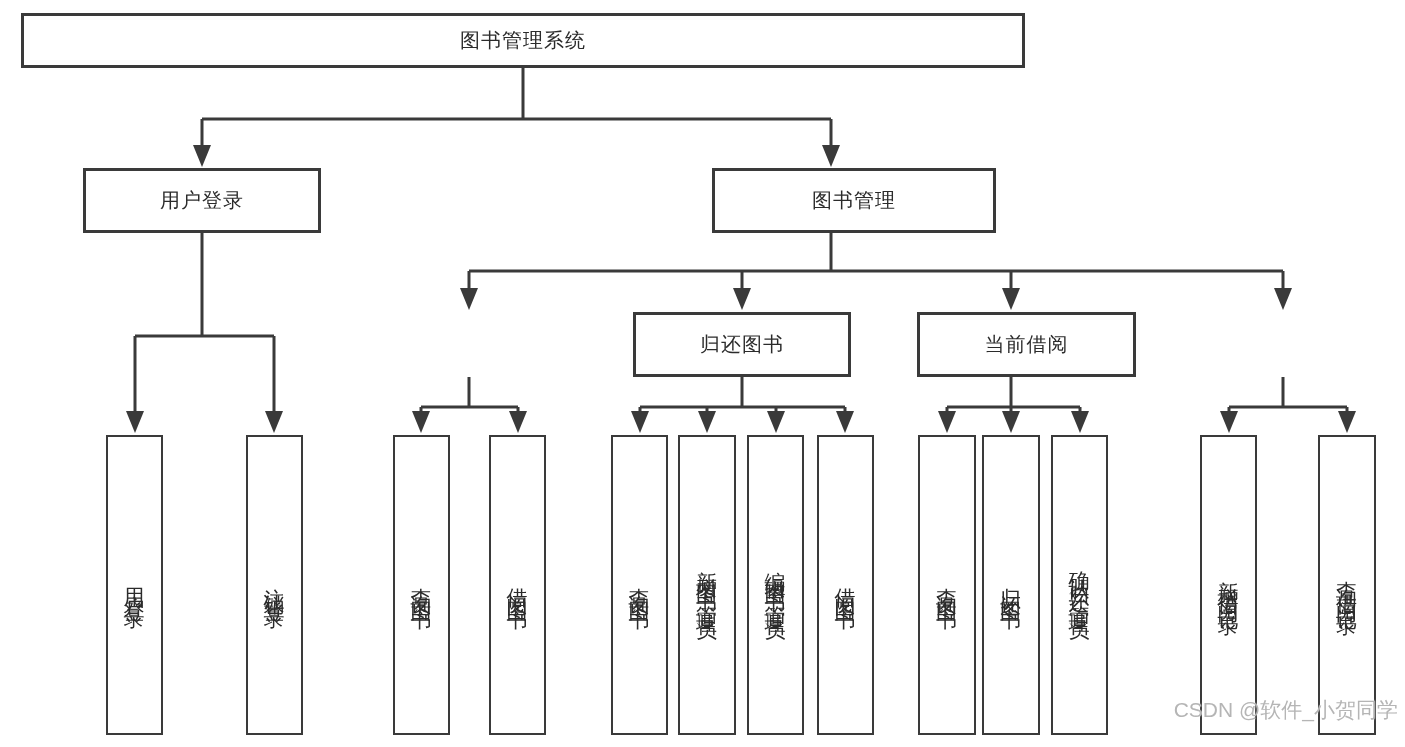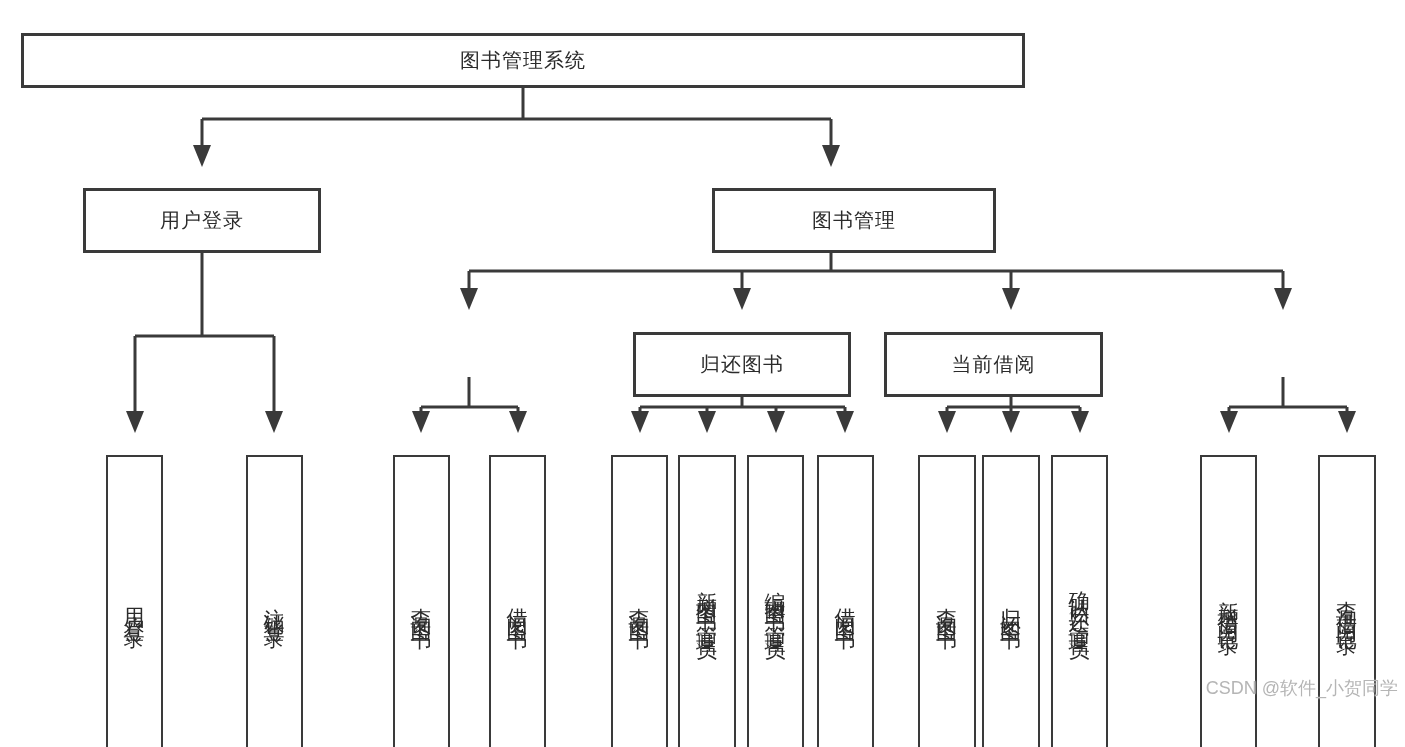--- a/index.html
+++ b/index.html
@@ -27,41 +27,40 @@
     box-sizing: border-box;
     background: #ffffff;
     border: 3px solid #3a3a3a;
     display: flex;
     align-items: center;
     justify-content: center;
     color: #2b2b2b;
     font-size: 20px;
     letter-spacing: 1px;
     z-index: 2;
-    margin-top: 20px;
   }
   .vnode {
     border-width: 2.5px;
   }
   .vtext {
     writing-mode: vertical-rl;
     text-orientation: mixed;
     font-size: 21px;
     line-height: 1;
     letter-spacing: 7px;
     color: #2b2b2b;
     white-space: nowrap;
   }
   .watermark {
     position: absolute;
     left: 1150px;
-    top: 676px;
+    top: 696px;
     width: 248px;
     text-align: right;
-    font-size: 18px;
+    font-size: 21px;
     color: #b5b5b5;
     text-shadow: 0 0 2px rgba(255,255,255,0.9);
     z-index: 5;
     white-space: nowrap;
   }
 </style>
 </head>
 <body>
 
 <div class="canvas">
@@ -106,21 +105,21 @@
   <div class="node" style="left:83px; top:168px; width:238px; height:65px">
     <span>用户登录</span>
   </div>
   <div class="node" style="left:712px; top:168px; width:284px; height:65px">
     <span>图书管理</span>
   </div>
 
   <div class="node" style="left:633px; top:312px; width:218px; height:65px">
     <span>归还图书</span>
   </div>
-  <div class="node" style="left:884px; top:312px; width:219px; height:65px">
+  <div class="node" style="left:917px; top:312px; width:219px; height:65px">
     <span>当前借阅</span>
   </div>
 
   <div class="node vnode" style="left:106px; top:435px; width:57px; height:300px">
     <span class="vtext">用户登录</span>
   </div>
   <div class="node vnode" style="left:246px; top:435px; width:57px; height:300px">
     <span class="vtext">注销登录</span>
   </div>
 

